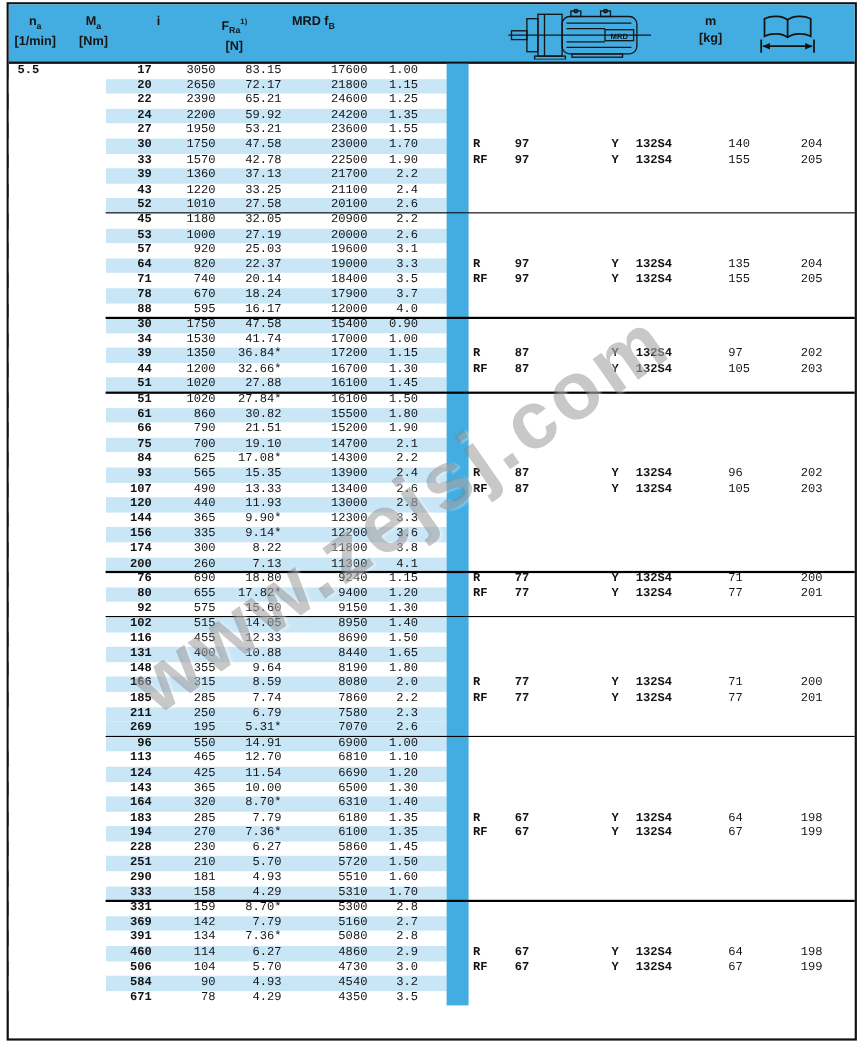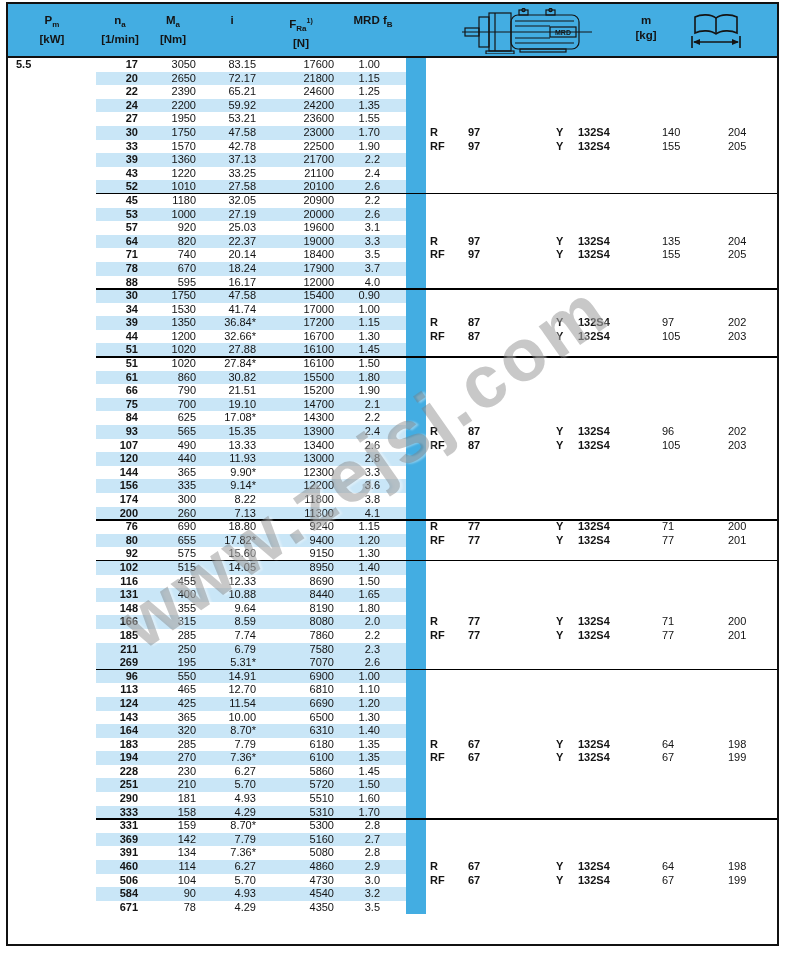--- a/index.html
+++ b/index.html
@@ -20,21 +20,21 @@
   .hcell{padding-top:9px;text-align:center;font-weight:bold;font-size:11.5px;line-height:15px;}
   .w-pm{width:88px}.w-na{width:48px}.w-ma{width:58px}.w-i{width:60px}.w-fra{width:78px}.w-fb{width:66px}
   sub{font-size:8px;}
   sup{font-size:7px;}
   .icon-motor{position:absolute;left:56px;top:4px;}
   .h-m{position:absolute;left:205px;top:0;width:70px;}
   .icon-book{position:absolute;left:282px;top:7px;}
   svg{display:block;}
 
   
-  .tbody{position:relative;}
+  .tbody{position:relative;font-family:Liberation Mono, monospace;}
   .block{display:flex;position:relative;}
   .block.sep::before{content:"";position:absolute;left:88px;right:0;top:-1px;height:1.5px;background:#000;z-index:3;}
   .tleft{width:398px;}
   .vstripe{width:20px;background:var(--hdr-blue);}
   .tright{position:relative;width:351px;}
 
   .trow{display:grid;grid-template-columns:88px 48px 58px 60px 78px 46px 1fr;height:13.6px;font-size:11px;line-height:13.6px;}
   .trow.alt{background:linear-gradient(to right,#fff 88px,var(--row-blue) 88px);}
   .c{text-align:right;padding-right:6px;white-space:nowrap;}
   .pm-cell{text-align:left;padding-left:8px;font-weight:bold;}
@@ -62,24 +62,20 @@
   }
 </style>
 </head>
 <body>
 
 <div class="page">
   <div class="frame">
 
     <div class="thead">
       <div class="hleft">
-        <div class="hcell w-pm">
-          <div><span>P</span><sub>m</sub></div>
-          <div>[kW]</div>
-        </div>
         <div class="hcell w-na">
           <div><span>n</span><sub>a</sub></div>
           <div>[1/min]</div>
         </div>
         <div class="hcell w-ma">
           <div><span>M</span><sub>a</sub></div>
           <div>[Nm]</div>
         </div>
         <div class="hcell w-i">
           <div>i</div>

